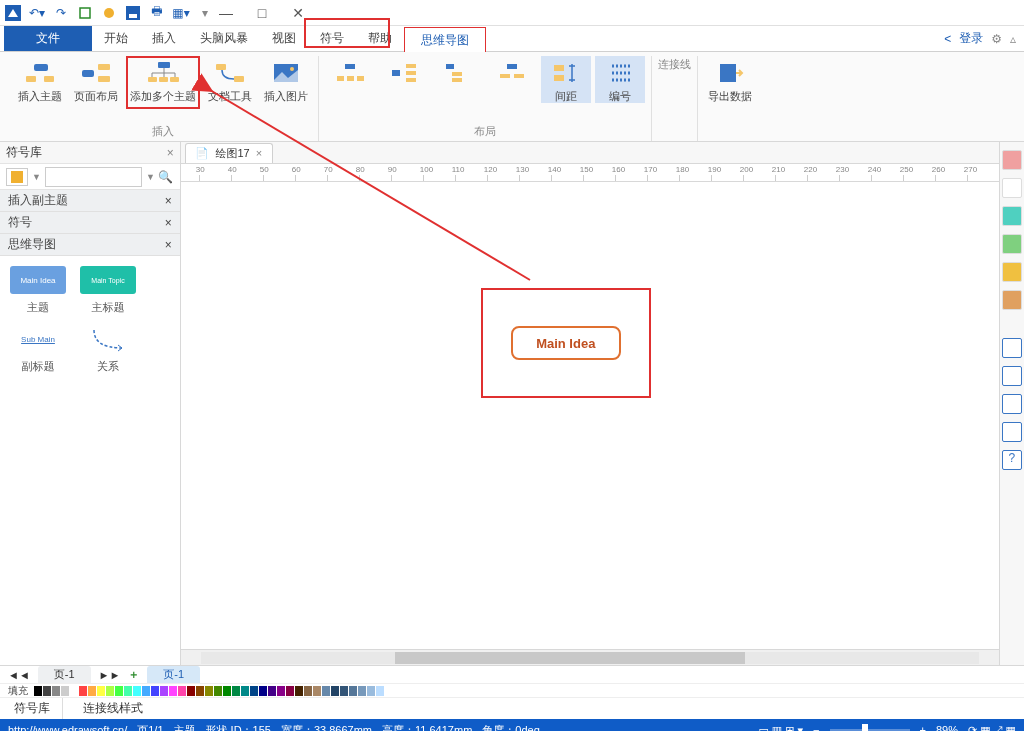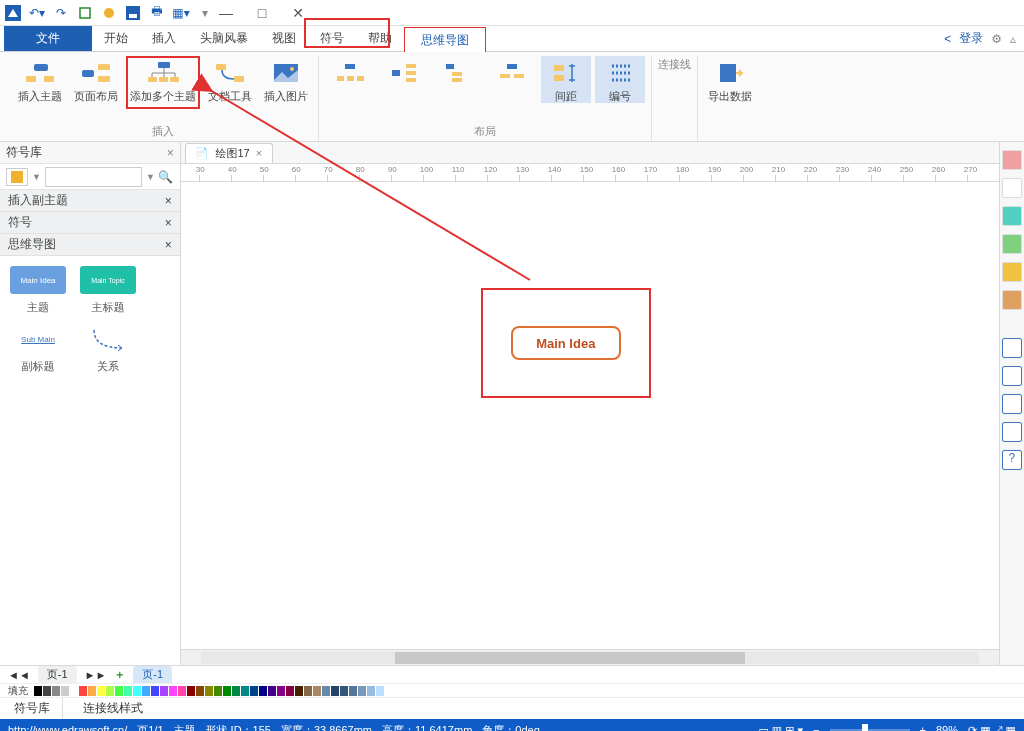--- a/index.html
+++ b/index.html
@@ -56,21 +56,21 @@
 .main-idea-box { position:absolute; left:28px; top:36px; width:110px; height:34px; border:2px solid #e07030; border-radius:8px; display:flex; align-items:center; justify-content:center; font-family: "Courier New", monospace; font-weight:bold; color:#c05020; font-size:13px; background:#fff; }
 
 .right-strip { width: 30px; background: #f7f7f7; border-left: 1px solid #d8d8d8; display: flex; flex-direction: column; align-items: center; gap: 8px; padding-top: 8px; }
 .right-strip .tool { width: 20px; height: 20px; background: #fff; border:1px solid #ddd; border-radius:2px; }
 
 .hscroll-row { height: 16px; background:#f0f0f0; border-top:1px solid #d8d8d8; display:flex; align-items:center; }
 .hscroll-row .track { flex:1; height:12px; background:#e8e8e8; margin:0 20px; position:relative; }
 .hscroll-row .thumb { position:absolute; left:25%; width:45%; height:12px; background:#c8c8c8; }
 
 .page-tabs { height: 18px; background:#fff; border-top:1px solid #d8d8d8; display:flex; align-items:center; font-size:11px; padding:0 8px; gap:8px; }
-.page-tabs .ptab { background:#eef0f2; padding:1px 9px; border-radius:3px 3px 0 0; }
+.page-tabs .ptab { background:#eef0f2; padding:1px 16px; border-radius:3px 3px 0 0; }
 .page-tabs .add { color:#2a8a2a; font-weight:bold; }
 
 .swatch-row { height: 14px; display:flex; align-items:center; padding:0 8px; font-size:10px; gap:2px; background:#fff; border-top:1px solid #eee;}
 .swatch-row .sw { width: 8px; height: 10px; }
 
 .bottom-tabs2 { height:22px; background:#fff; border-top:1px solid #eee; display:flex; align-items:center; padding:0 8px; font-size:12px; gap:14px;}
 .bottom-tabs2 span { padding:2px 6px; }
 
 .statusbar { height: 22px; background: #0f5cc7; color: #fff; display: flex; align-items: center; font-size: 11px; padding: 0 8px; gap: 10px; }
 .statusbar .url { text-decoration: underline; }

